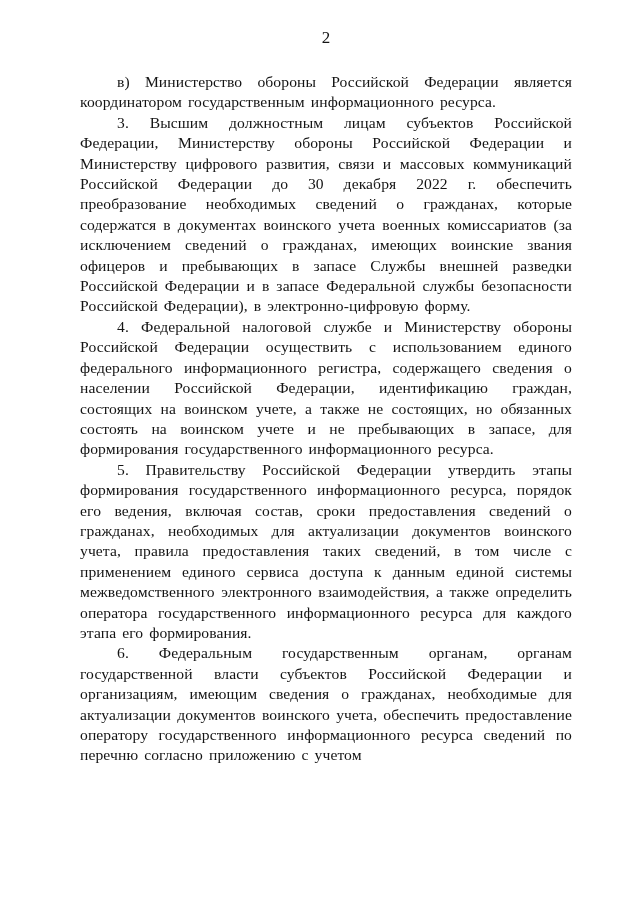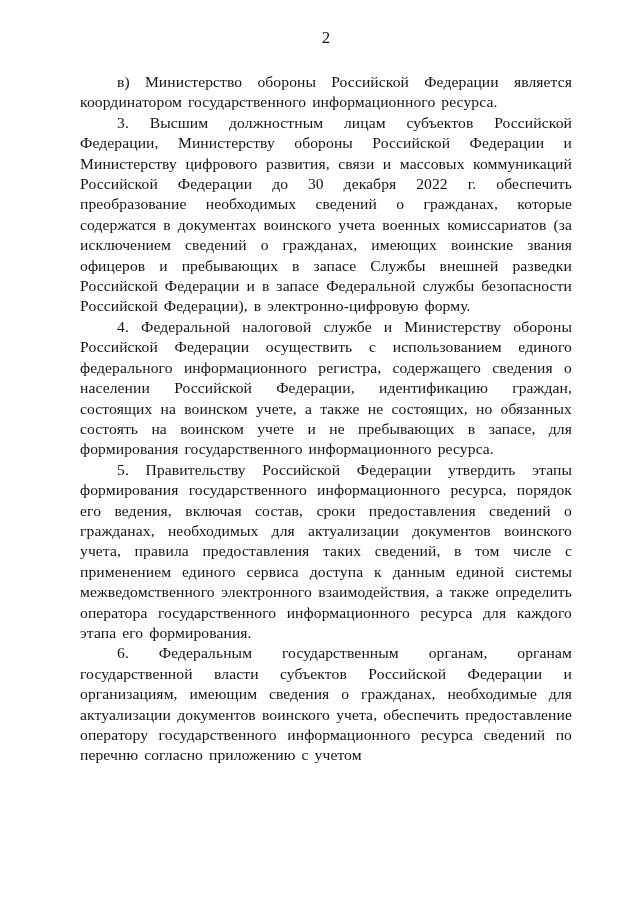--- a/index.html
+++ b/index.html
@@ -39,19 +39,19 @@
     color: #141414;
   }
 </style>
 </head>
 <body>
 
 <div class="page">
   <div class="page-number">2</div>
 
   <div class="body-text">
-    <p>в) Министерство обороны Российской Федерации является координатором государственного информационного ресурса.</p>
+    <p>в) Министерство обороны Российской Федерации является координатором государственным информационного ресурса.</p>
     <p>3. Высшим должностным лицам субъектов Российской Федерации, Министерству обороны Российской Федерации и Министерству цифрового развития, связи и массовых коммуникаций Российской Федерации до 30 декабря 2022 г. обеспечить преобразование необходимых сведений о гражданах, которые содержатся в документах воинского учета военных комиссариатов (за исключением сведений о гражданах, имеющих воинские звания офицеров и пребывающих в запасе Службы внешней разведки Российской Федерации и в запасе Федеральной службы безопасности Российской Федерации), в электронно-цифровую форму.</p>
     <p>4. Федеральной налоговой службе и Министерству обороны Российской Федерации осуществить с использованием единого федерального информационного регистра, содержащего сведения о населении Российской Федерации, идентификацию граждан, состоящих на воинском учете, а также не состоящих, но обязанных состоять на воинском учете и не пребывающих в запасе, для формирования государственного информационного ресурса.</p>
     <p>5. Правительству Российской Федерации утвердить этапы формирования государственного информационного ресурса, порядок его ведения, включая состав, сроки предоставления сведений о гражданах, необходимых для актуализации документов воинского учета, правила предоставления таких сведений, в том числе с применением единого сервиса доступа к данным единой системы межведомственного электронного взаимодействия, а также определить оператора государственного информационного ресурса для каждого этапа его формирования.</p>
     <p>6. Федеральным государственным органам, органам государственной власти субъектов Российской Федерации и организациям, имеющим сведения о гражданах, необходимые для актуализации документов воинского учета, обеспечить предоставление оператору государственного информационного ресурса сведений по перечню согласно приложению с учетом</p>
   </div>
 </div>
 
 </body></html>

